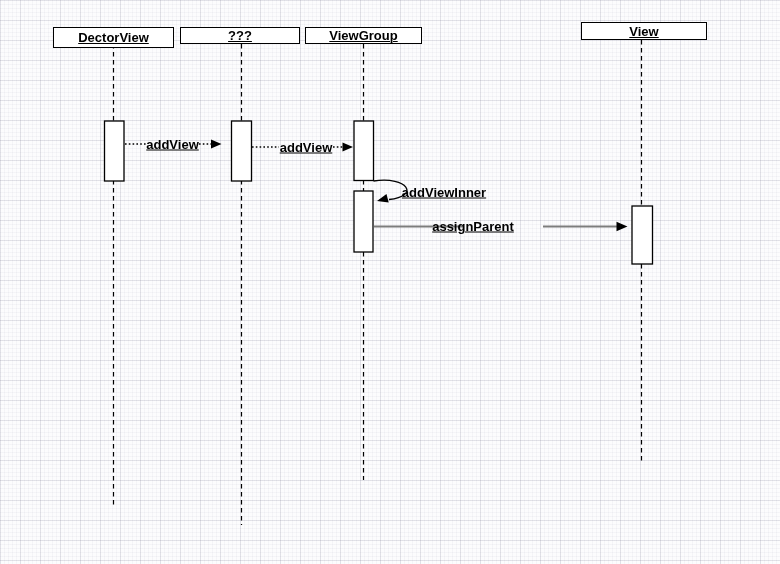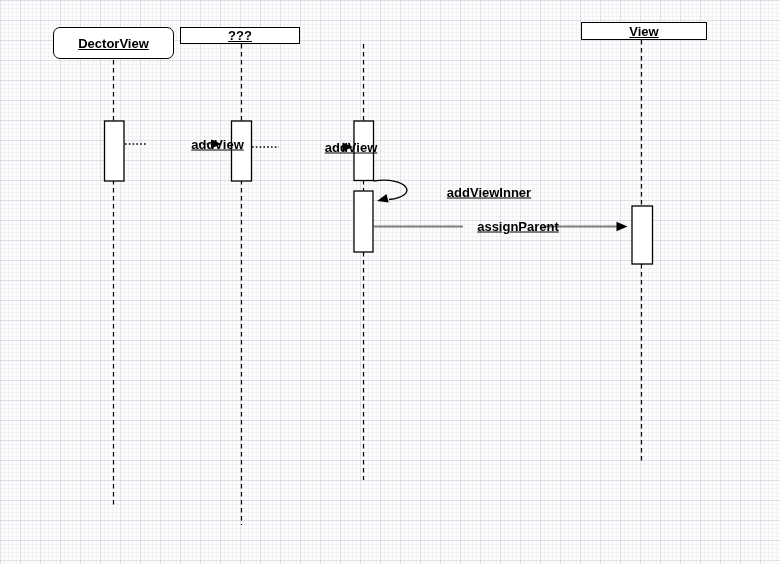--- a/index.html
+++ b/index.html
@@ -32,21 +32,20 @@
     white-space: nowrap;
   }
   .msg-label {
     position: absolute;
     transform: translate(-50%, -50%);
     font-size: 13px; font-weight: bold; color: #000;
     text-decoration: underline;
     text-decoration-thickness: 1.3px;
     white-space: nowrap;
     line-height: 1;
-    margin-left: 45px;
   }
 </style>
 </head>
 <body>
 
 <div class="canvas">
 
   <svg class="layer" width="780" height="564" viewBox="0 0 780 564">
 
     <line x1="113.5" y1="44" x2="113.5" y2="507" stroke="#000" stroke-width="1.2" stroke-dasharray="4.5,3.5"></line>
@@ -69,25 +68,28 @@
     <polygon points="353,147 342.5,142.6 342.5,151.4" fill="#000"></polygon>
 
     <path d="M 373.5 181 C 408 176, 420 196, 389 199.5" fill="none" stroke="#000" stroke-width="1.3"></path>
     <polygon points="377,201 386.5,193.9 388.7,202.4" fill="#000"></polygon>
 
     <line x1="374" y1="226.5" x2="463" y2="226.5" stroke="#7d7d7d" stroke-width="2"></line>
     <line x1="543" y1="226.5" x2="617" y2="226.5" stroke="#7d7d7d" stroke-width="2"></line>
     <polygon points="627.5,226.5 616.5,221.8 616.5,231.2" fill="#000"></polygon>
   </svg>
 
-  <div class="pbox" style="left:53px; top:27px; width:121px; height:32px;border-radius:7px;">
+  <div class="pbox" style="left:53px; top:27px; width:121px; height:21px;">
     <span>DectorView</span>
   </div>
   <div class="pbox" style="left:180px; top:27px; width:120px; height:17px;">
     <span>???</span>
+  </div>
+  <div class="pbox" style="left:305px; top:27px; width:117px; height:17px;">
+    <span>ViewGroup</span>
   </div>
   <div class="pbox" style="left:581px; top:22px; width:126px; height:18px;">
     <span>View</span>
   </div>
 
   <div class="msg-label" style="left:172.5px; top:143.5px;">addView</div>
   <div class="msg-label" style="left:306px; top:146.5px;">addView</div>
   <div class="msg-label" style="left:444px; top:192px;">addViewInner</div>
   <div class="msg-label" style="left:473px; top:226px;">assignParent</div>
 

